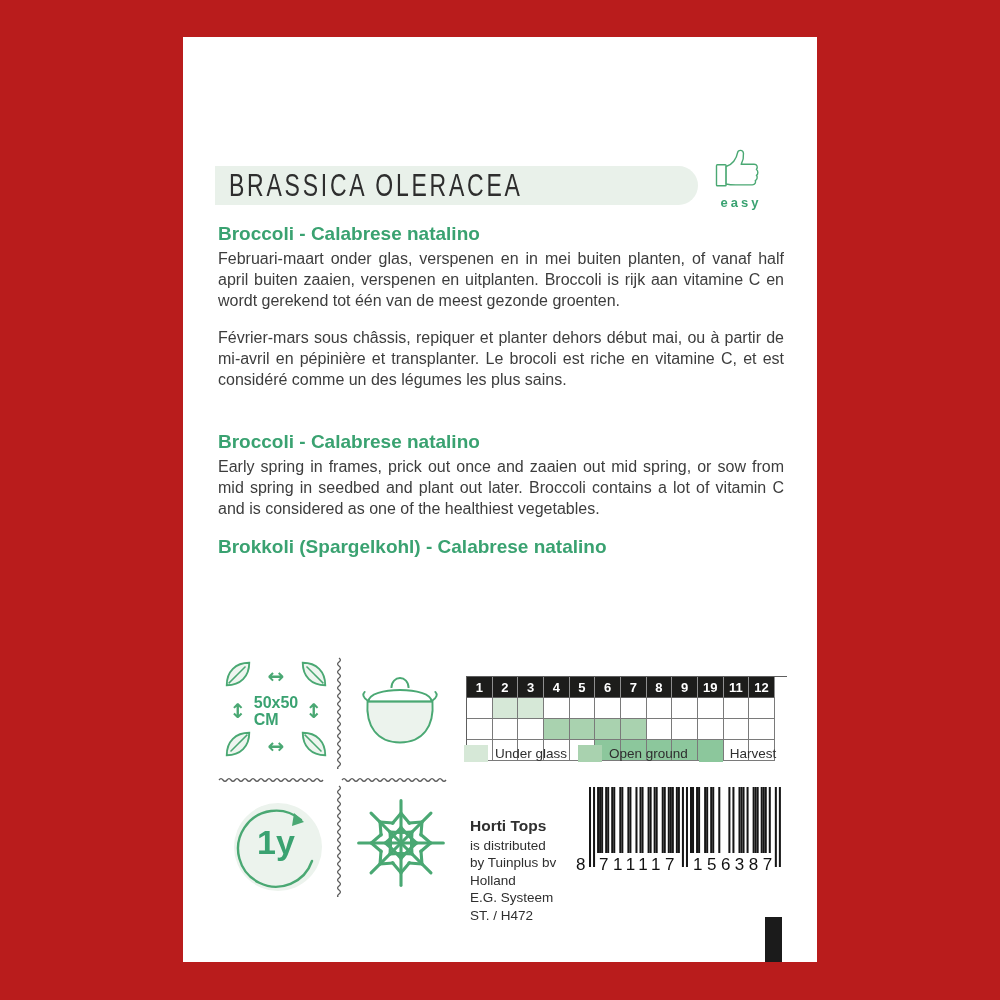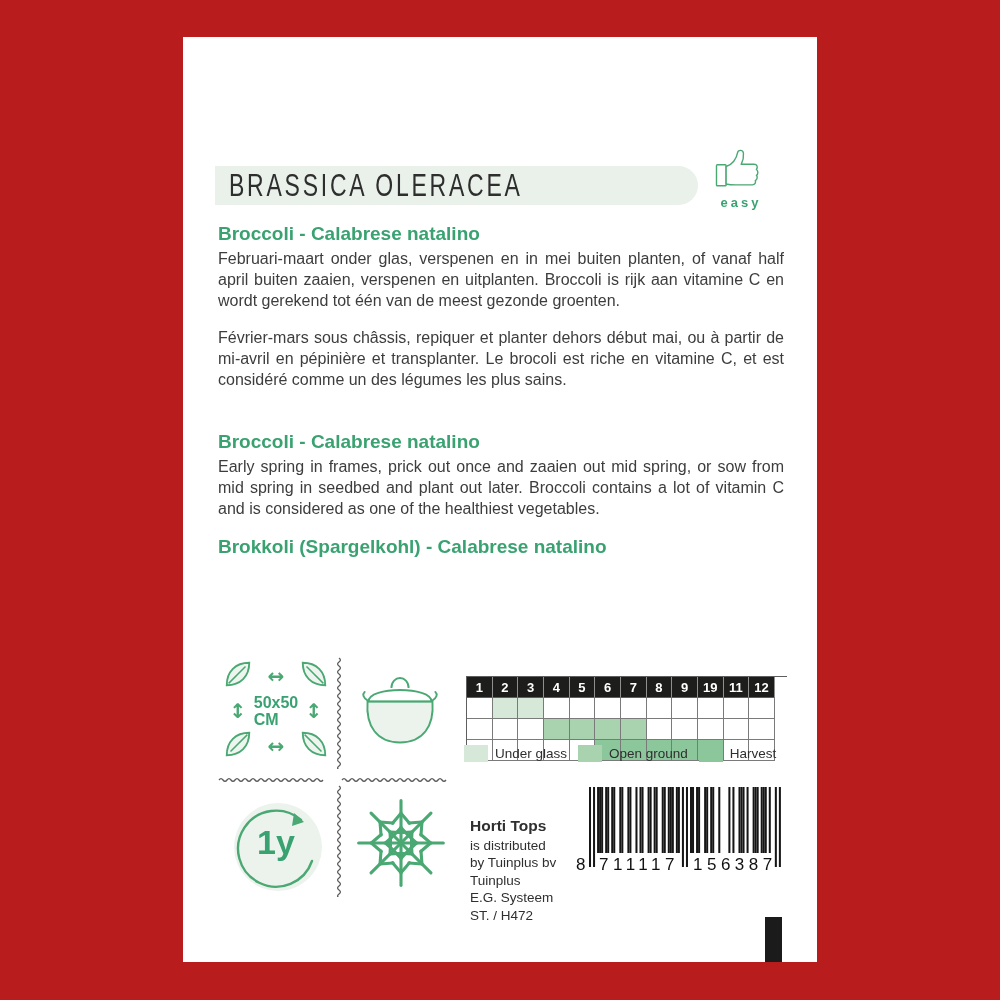--- a/index.html
+++ b/index.html
@@ -299,21 +299,21 @@
         <div class="legend-item">
           <span class="legend-swatch" style="background: rgb(140, 199, 156);"></span>
           <span class="legend-label">Harvest</span>
         </div>
       </div>
 
     <div class="distributor">
       <div class="d-first">Horti Tops</div>
       <div>is distributed</div>
       <div>by Tuinplus bv</div>
-      <div>Tuinplus</div>
+      <div>Holland</div>
       <div>E.G. Systeem</div>
       <div>ST. / H472</div>
     </div>
 
     <div class="barcode">
       <svg id="barcode-bars" width="192" height="82" viewBox="0 0 192 82">
           <rect x="0" y="0" width="2.02" height="80" fill="#161616"></rect>
           <rect x="4.04" y="0" width="2.02" height="80" fill="#161616"></rect>
           <rect x="8.08" y="0" width="2.02" height="66" fill="#161616"></rect>
           <rect x="10.1" y="0" width="2.02" height="66" fill="#161616"></rect>

